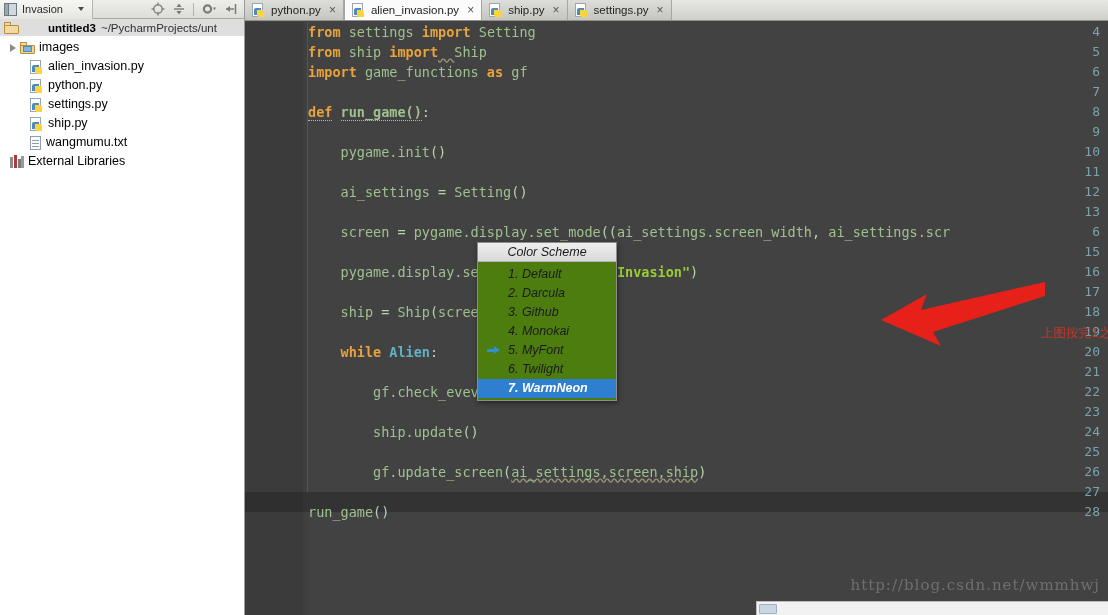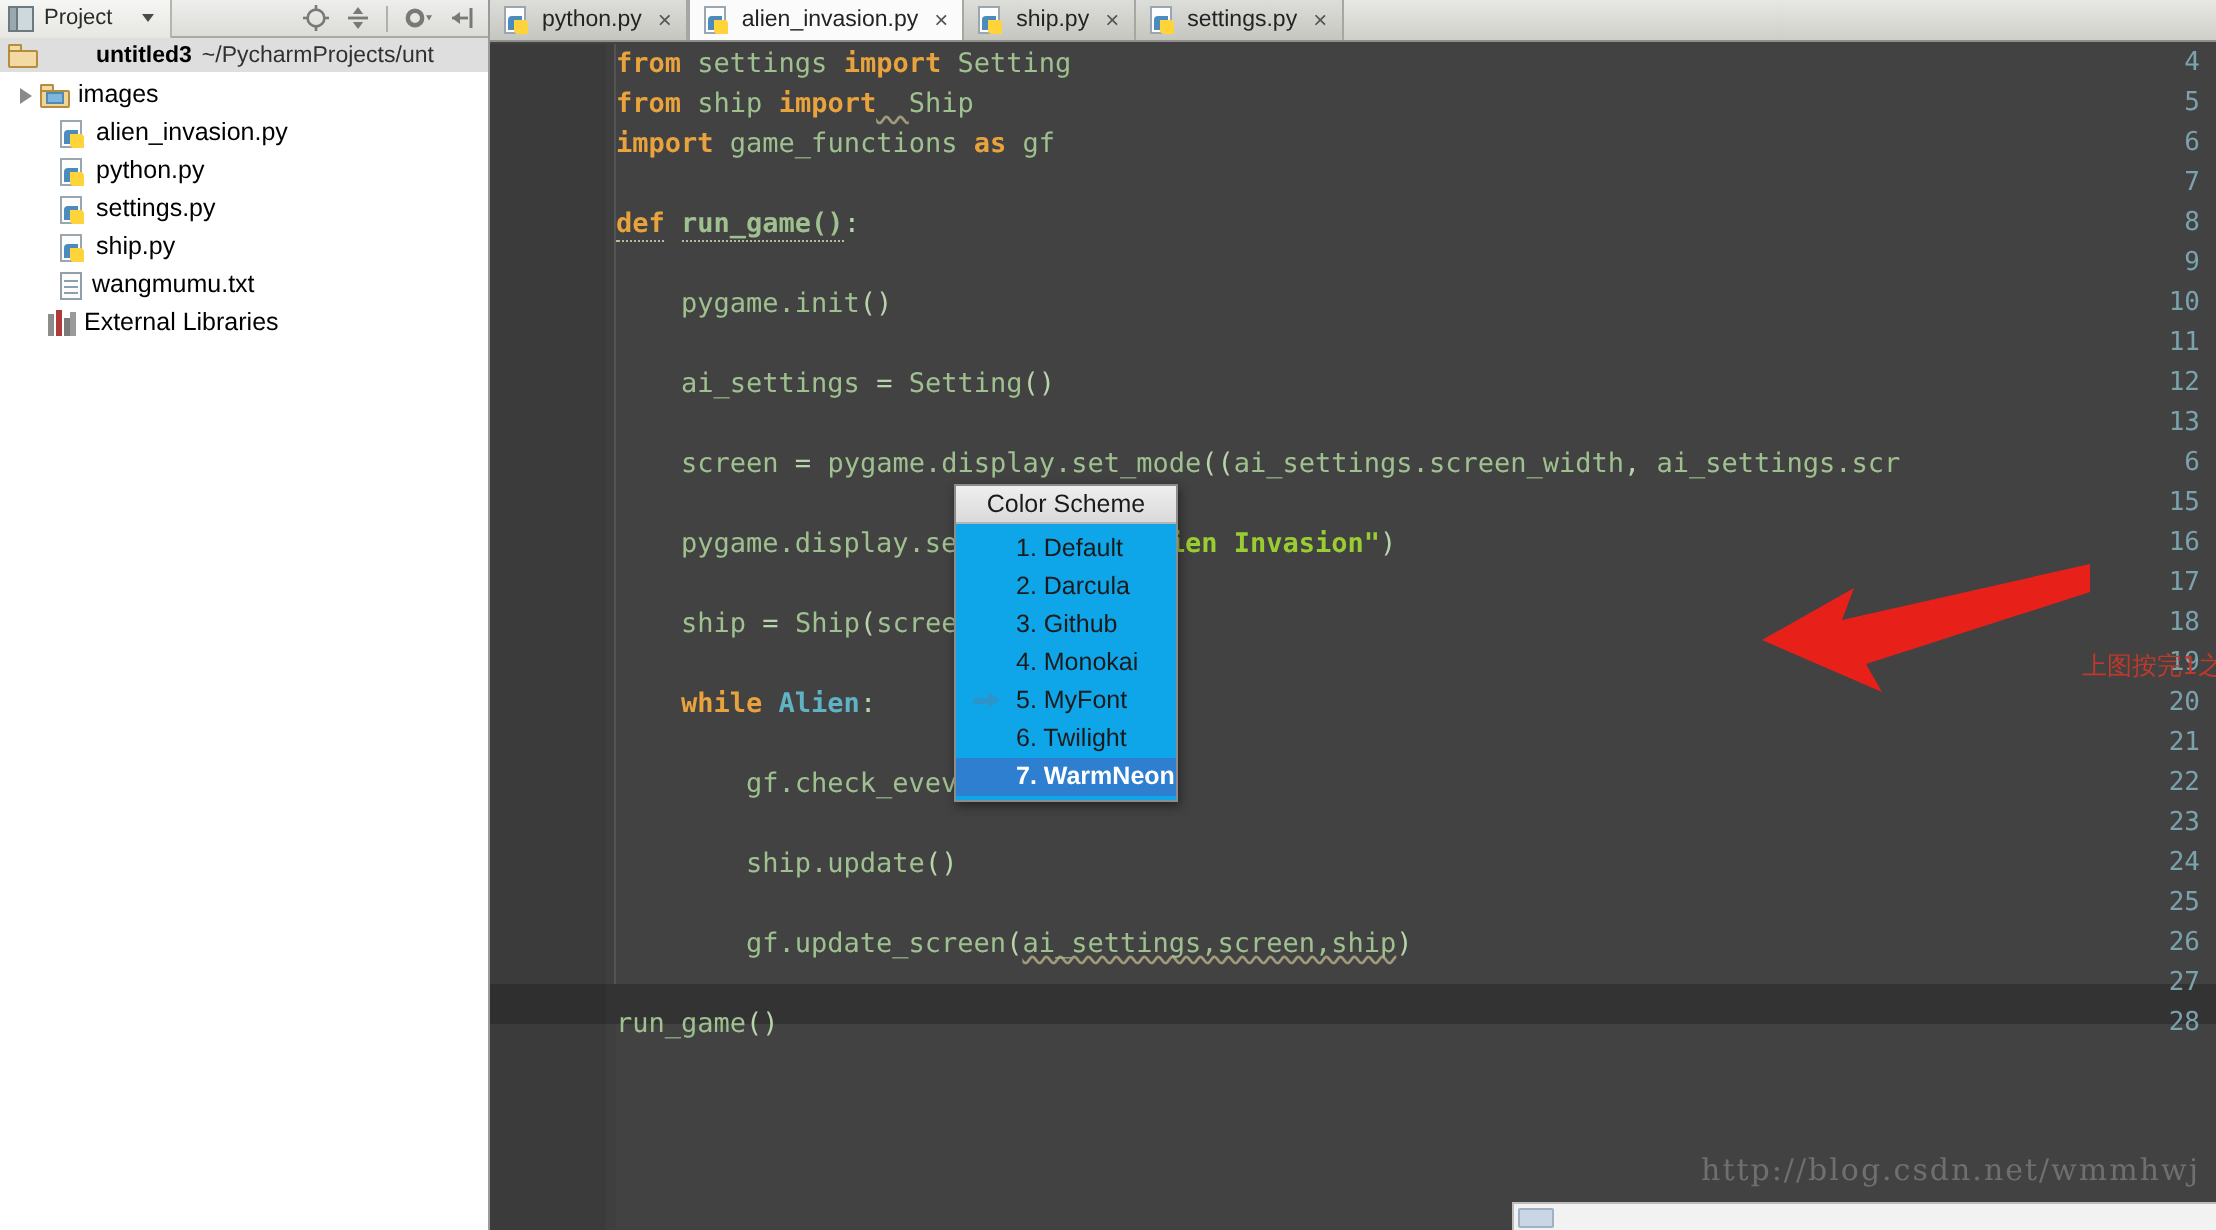--- a/index.html
+++ b/index.html
@@ -181,25 +181,25 @@
     position:absolute; left:0; right:0; height:20px;
     background:#333333;
   }
   #caret-row-gutter {
     position:absolute; left:0; width:58px; height:20px; background:#2f2f2f;
   }
 
   
   #color-popup {
     position:absolute; left:477px; top:242px;
-    width: 112px;
-    background:#0ea5e9;
+    width: 140px;
+    background:#4d7c0f;
     border:1px solid #8c8c8c;
     box-shadow: 1px 2px 5px rgba(0,0,0,.45);
-    font-size:12.5px; color:#1b1b1b;
+    font-size:12.5px; color:#1b1b1b;font-style:italic;
   }
   #cp-title {
     height:19px; line-height:19px; text-align:center;
     background: linear-gradient(to bottom, #efefef 0%, #d9d9d9 100%);
     border-bottom:1px solid #b5b5b5;
     font-size:12.5px; font-weight:normal; color:#1a1a1a;
   }
   #cp-list { padding: 3px 0 2px 0; }
   .cp-item {
     position:relative; height:19px; line-height:19px;
@@ -251,21 +251,21 @@
 <div id="root">
 
   <div id="project-panel">
 
     <div id="project-toolbar">
       <div class="pt-tab">
         <svg width="13" height="13" viewBox="0 0 13 13">
           <rect x="0.5" y="0.5" width="12" height="12" fill="#cfd8dc" stroke="#6b7a80"></rect>
           <rect x="0.5" y="0.5" width="4" height="12" fill="#9aa9b0" stroke="#6b7a80"></rect>
         </svg>
-        <span class="ptlabel">Project</span>
+        <span class="ptlabel">Invasion</span>
         <span class="caret-down"></span>
       </div>
 
       <div id="pt-icons">
         <span class="pt-ic">
           <svg width="14" height="14" viewBox="0 0 14 14">
             <circle cx="7" cy="7" r="4.2" fill="none" stroke="#555" stroke-width="1.3"></circle>
             <line x1="7" y1="0.5" x2="7" y2="3.2" stroke="#555" stroke-width="1.3"></line>
             <line x1="7" y1="10.8" x2="7" y2="13.5" stroke="#555" stroke-width="1.3"></line>
             <line x1="0.5" y1="7" x2="3.2" y2="7" stroke="#555" stroke-width="1.3"></line>
@@ -358,21 +358,21 @@
       <div class="tree-row lvl2">
         <span class="ic-txt">
           <span class="sheet"></span>
           <span class="l" style="top:4px"></span>
             <span class="l" style="top:7px"></span>
             <span class="l" style="top:10px"></span>
         </span>
         <span class="tree-label">wangmumu.txt</span>
       </div>
 
-      <div class="tree-row lvl1" style="padding-left:24px">
+      <div class="tree-row lvl1" style="padding-left:10px">
         <span class="ic-lib">
           <span class="b1"></span>
             <span class="b2"></span>
             <span class="b3"></span>
             <span class="b4"></span>
         </span>
         <span class="tree-label">External Libraries</span>
       </div>
 
     </div>

